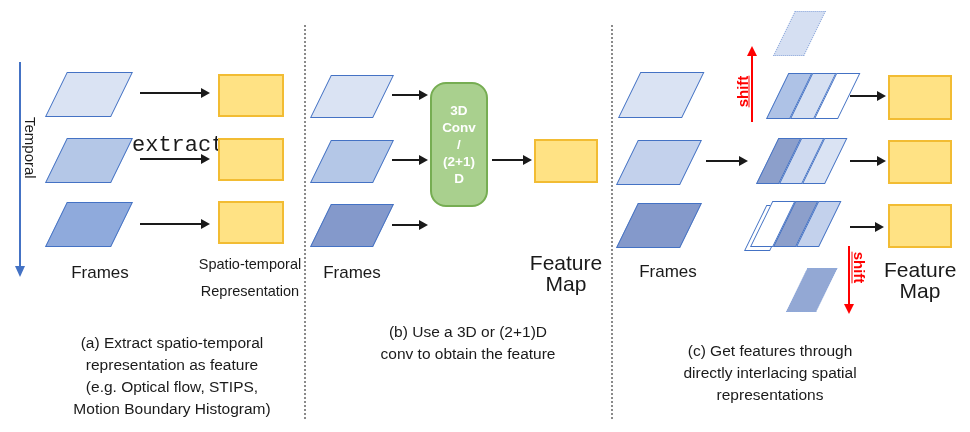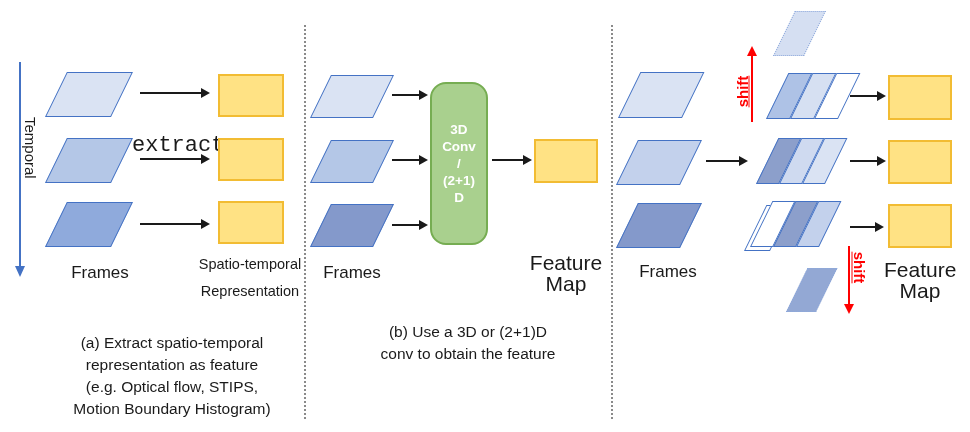--- a/index.html
+++ b/index.html
@@ -78,21 +78,21 @@
 Motion Boundary Histogram)</div>
 
   <div class="para" style="left:310px;top:75px;width:63px;height:43px;background:var(--frame-light);"></div>
   <div class="para" style="left:310px;top:140px;width:63px;height:43px;background:var(--frame-medium);"></div>
   <div class="para" style="left:310px;top:204px;width:63px;height:43px;background:var(--frame-darker);"></div>
 
   <div class="harrow" style="left:392px;top:94px;width:28px;"></div>
   <div class="harrow" style="left:392px;top:159px;width:28px;"></div>
   <div class="harrow" style="left:392px;top:224px;width:28px;"></div>
 
-  <div class="convbox" style="left:430px;top:82px;width:58px;height:163px;">3D
+  <div class="convbox" style="left:430px;top:82px;width:58px;height:125px;">3D
 Conv
 /
 (2+1)
 D</div>
 
   <div class="harrow" style="left:492px;top:159px;width:32px;"></div>
   <div class="rect" style="left:534px;top:139px;width:64px;height:44px;"></div>
 
   <div class="label" style="left:302px;top:263px;width:100px;">Frames</div>
   <div class="label preline smalllabel" style="left:528px;top:252px;width:76px;">Feature
@@ -137,14 +137,17 @@
   <div class="harrow" style="left:850px;top:226px;width:26px;"></div>
   <div class="rect" style="left:888px;top:204px;width:64px;height:44px;"></div>
 
   <div class="vline-red" style="left:848px;top:246px;height:60px;"></div>
   <div class="head-down-red" style="left:844px;top:304px;"></div>
   <div class="shift" style="left:836px;top:259px;width:46px;transform:rotate(90deg);">shift</div>
 
   <div class="label" style="left:626px;top:262px;width:84px;">Frames</div>
   <div class="label preline smalllabel" style="left:884px;top:259px;width:72px;">Feature
 Map</div>
+  <div class="caption" style="left:640px;top:340px;width:260px;">(c) Get features through
+directly interlacing spatial
+representations</div>
 
 </div>
 
 </body></html>

